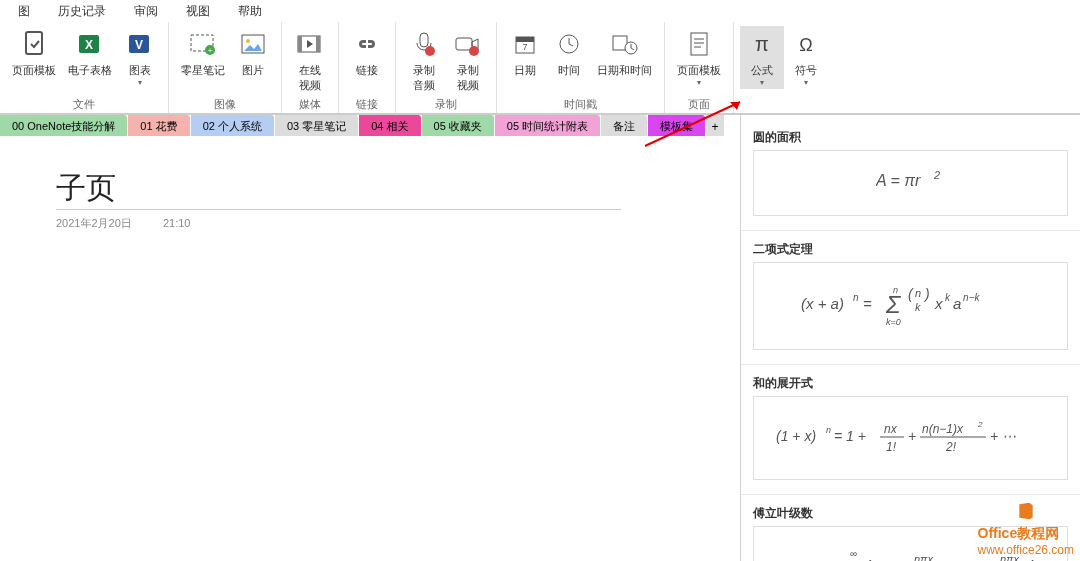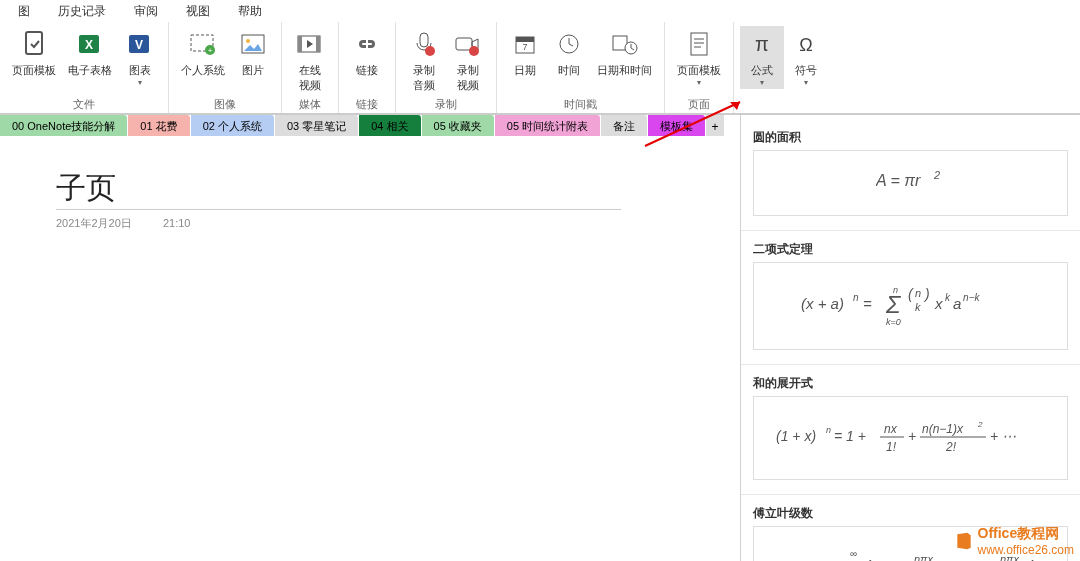--- a/index.html
+++ b/index.html
@@ -26,21 +26,21 @@
 .page-meta { font-size:11px; color:#888; }
 .page-meta span:first-child { margin-right:28px; }
 
 .formula-panel { position:absolute; right:0; top:115px; width:340px; bottom:0; background:#fff; border-left:1px solid #d0d0d0; overflow-y:auto; padding-top:4px;}
 .formula-block { border-bottom:1px solid #e8e8e8; padding:10px 12px 14px; }
 .formula-label { font-size:12px; font-weight:bold; color:#333; margin-bottom:2px; }
 .formula-box { border:1px solid #ddd; padding:18px 8px; text-align:center; margin-top:4px;}
 
 .arrow { position:absolute; top:98px; left:640px; width:110px; height:50px; pointer-events:none; z-index:50;}
 
-.watermark { position:absolute; right:6px; bottom:4px; font-size:14px; color:#e97c1f; font-weight:bold; display:flex; align-items:center; gap:4px;}
+.watermark { position:absolute; right:6px; bottom:4px; font-size:14px; color:#e97c1f; font-weight:bold; display:flex; align-items:center; gap:4px;flex-direction:column;}
 .watermark small{ display:block; font-size:12px; color:#e97c1f; font-weight:normal; }
 .wm-icon{width:20px;height:20px;}
 </style>
 </head>
 <body>
 
 <div class="menubar">
   <span>图</span>
   <span>历史记录</span>
   <span>审阅</span>
@@ -87,21 +87,21 @@
   <div class="group">
     <div class="group-items">
       <div class="btn">
         <span class="ico">
             <svg width="28" height="24">
               <rect x="2" y="3" width="22" height="16" fill="none" stroke="#555" stroke-dasharray="3 2"></rect>
               <circle cx="21" cy="18" r="5" fill="#4aa84a"></circle>
               <text x="21" y="21" font-size="8" fill="#fff" text-anchor="middle">+</text>
             </svg>
           </span>
-        <span>个人系统</span>
+        <span>零星笔记</span>
       </div>
       <div class="btn">
         <span class="ico">
             <svg width="26" height="22">
               <rect x="2" y="2" width="22" height="18" fill="none" stroke="#555"></rect>
               <circle cx="8" cy="8" r="2" fill="#f2b33d"></circle>
               <path d="M4 18 l6 -6 4 4 4 -5 4 7z" fill="#6aa6e6"></path>
             </svg>
           </span>
         <span>图片</span>
@@ -244,21 +244,21 @@
     </div>
     <div class="group-title"></div>
   </div>
 </div>
 
 <div class="tabs-row">
   <div class="tab" style="background:#9fd9a7">00 OneNote技能分解</div>
   <div class="tab" style="background:#f6b3ae">01 花费</div>
   <div class="tab" style="background:#b6cdf3">02 个人系统</div>
   <div class="tab" style="background:#dcdcdc">03 零星笔记</div>
-  <div class="tab" style="background:#15803d">04 相关</div>
+  <div class="tab" style="background:#ec4899">04 相关</div>
   <div class="tab" style="background:#9fd9a7">05 收藏夹</div>
   <div class="tab" style="background:#f1a3d6">05 时间统计附表</div>
   <div class="tab" style="background:#dcdcdc">备注</div>
   <div class="tab" style="background:#d946ef">模板集</div>
   <div class="add-tab">+</div>
 </div>
 
 <svg class="arrow" viewBox="0 0 110 50">
   <line x1="5" y1="48" x2="100" y2="4" stroke="#e40000" stroke-width="2"></line>
   <polygon points="100,4 90,4 97,12" fill="#e40000"></polygon>

